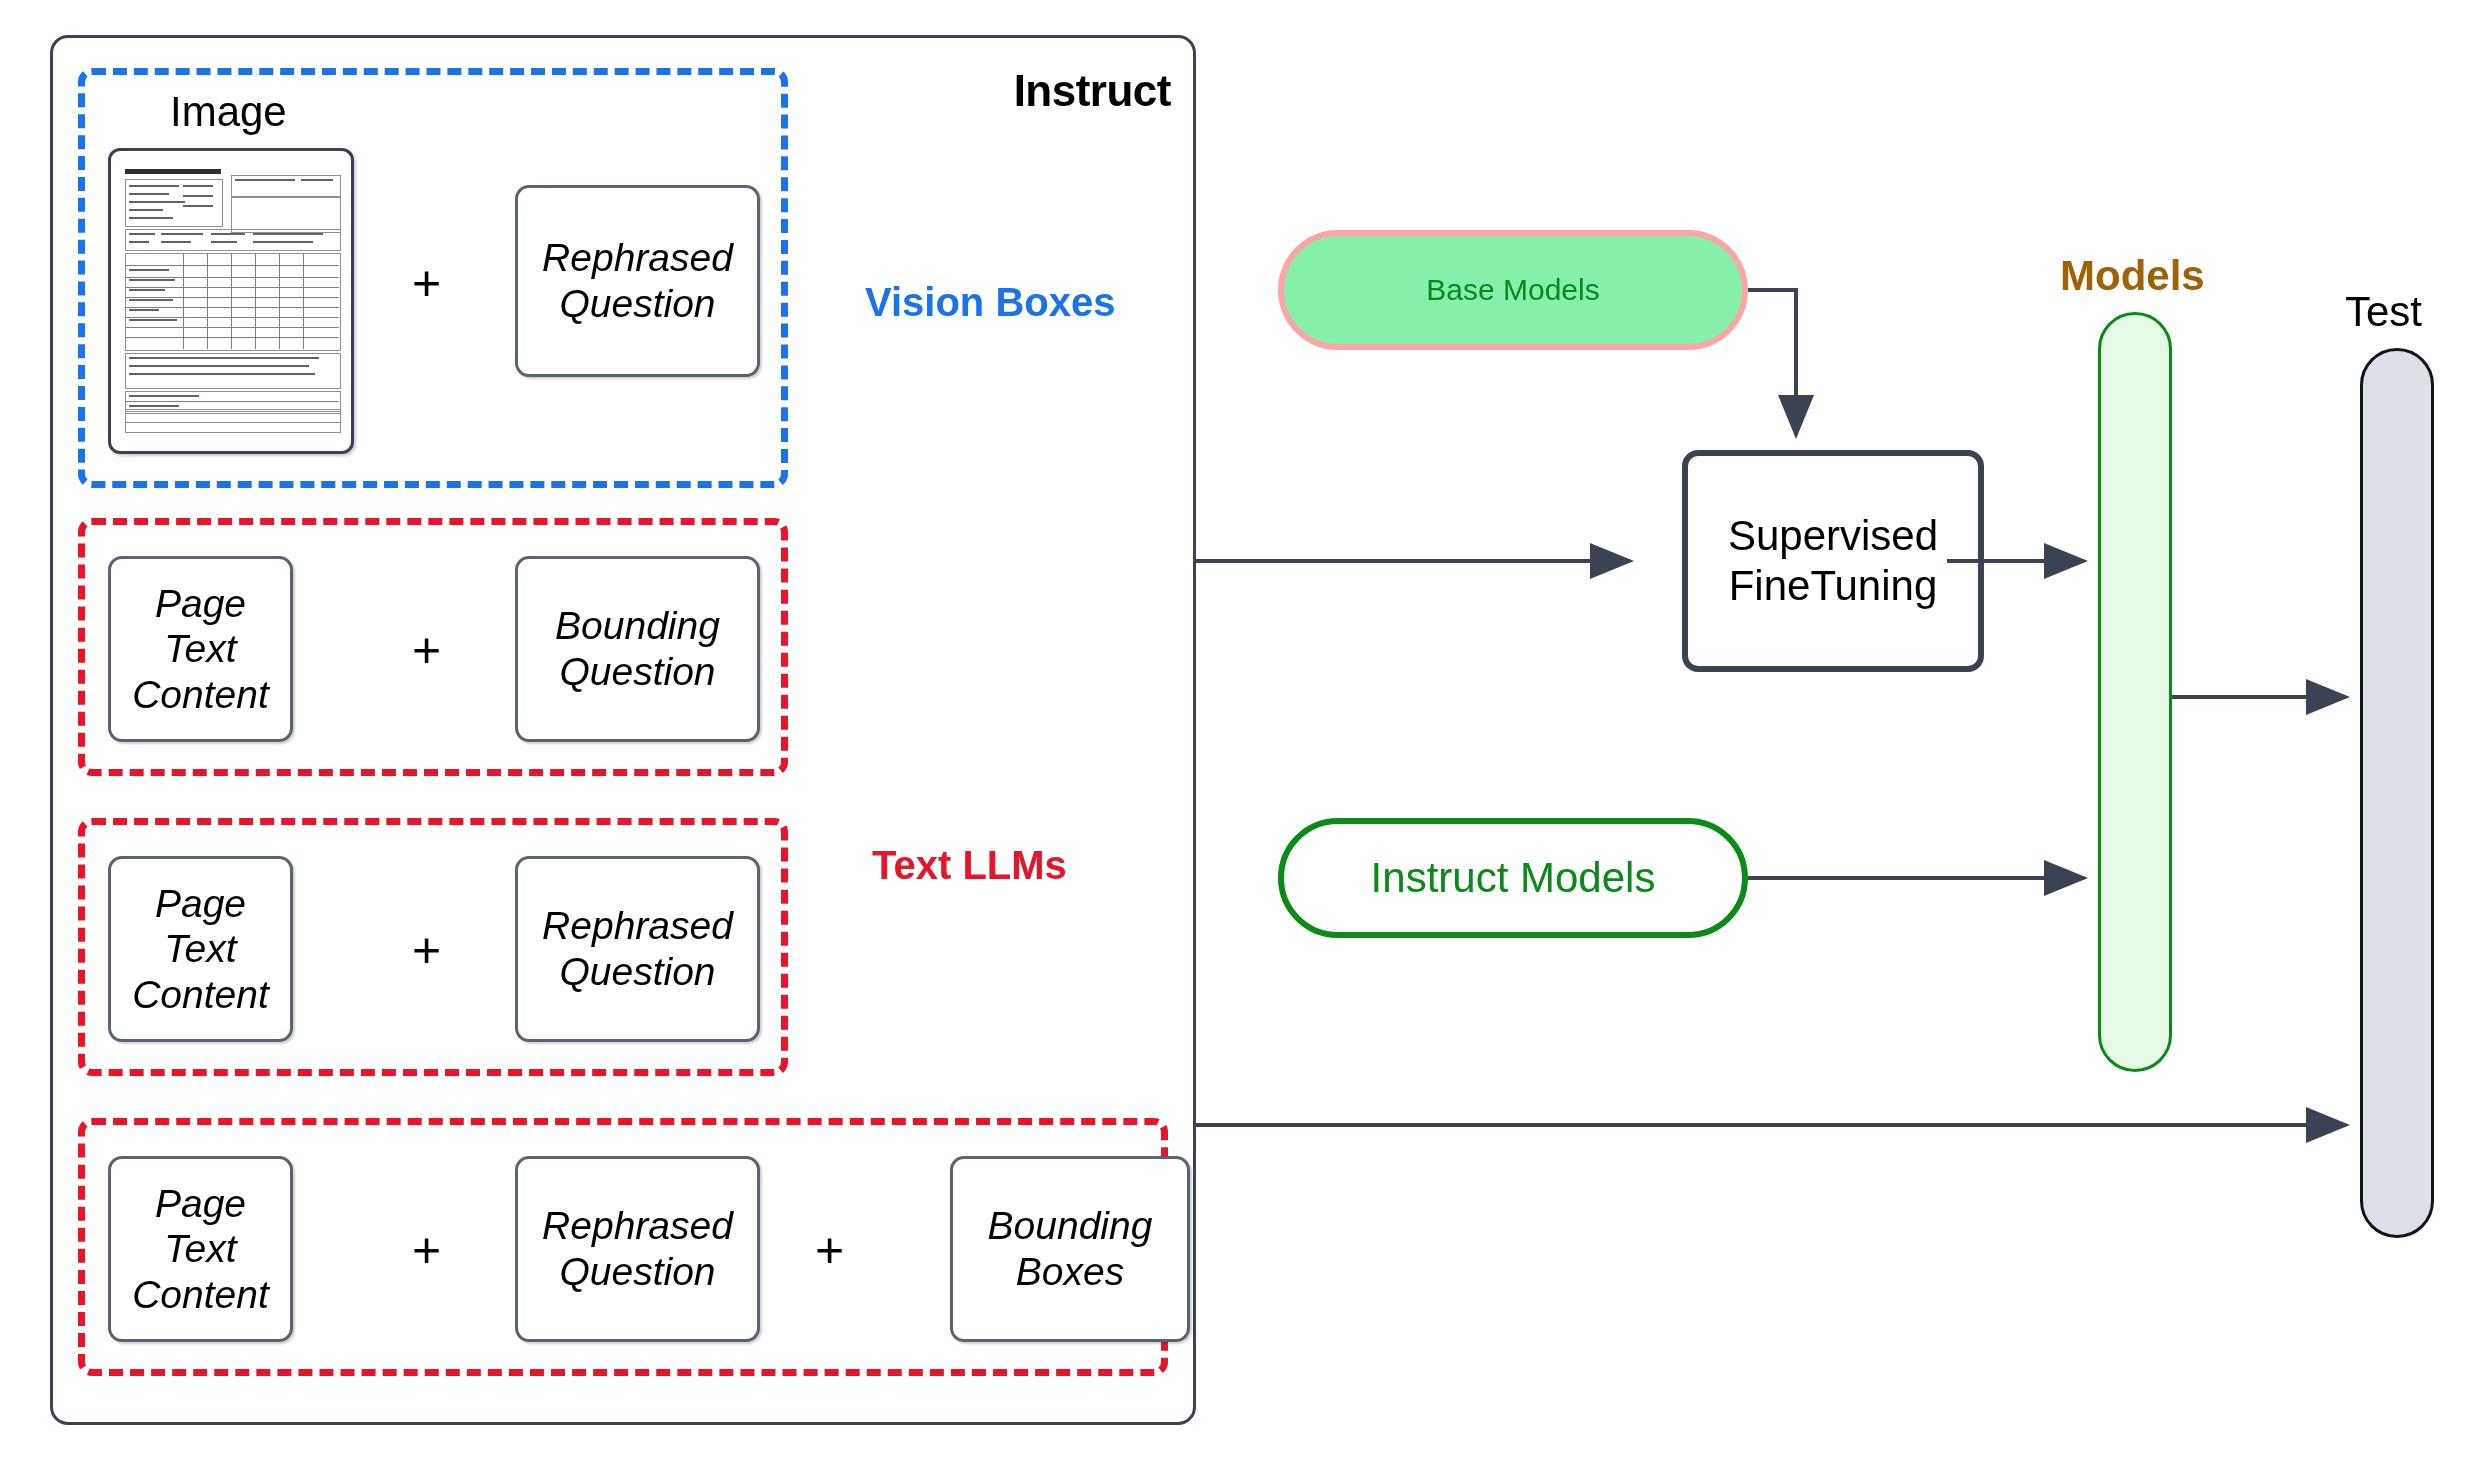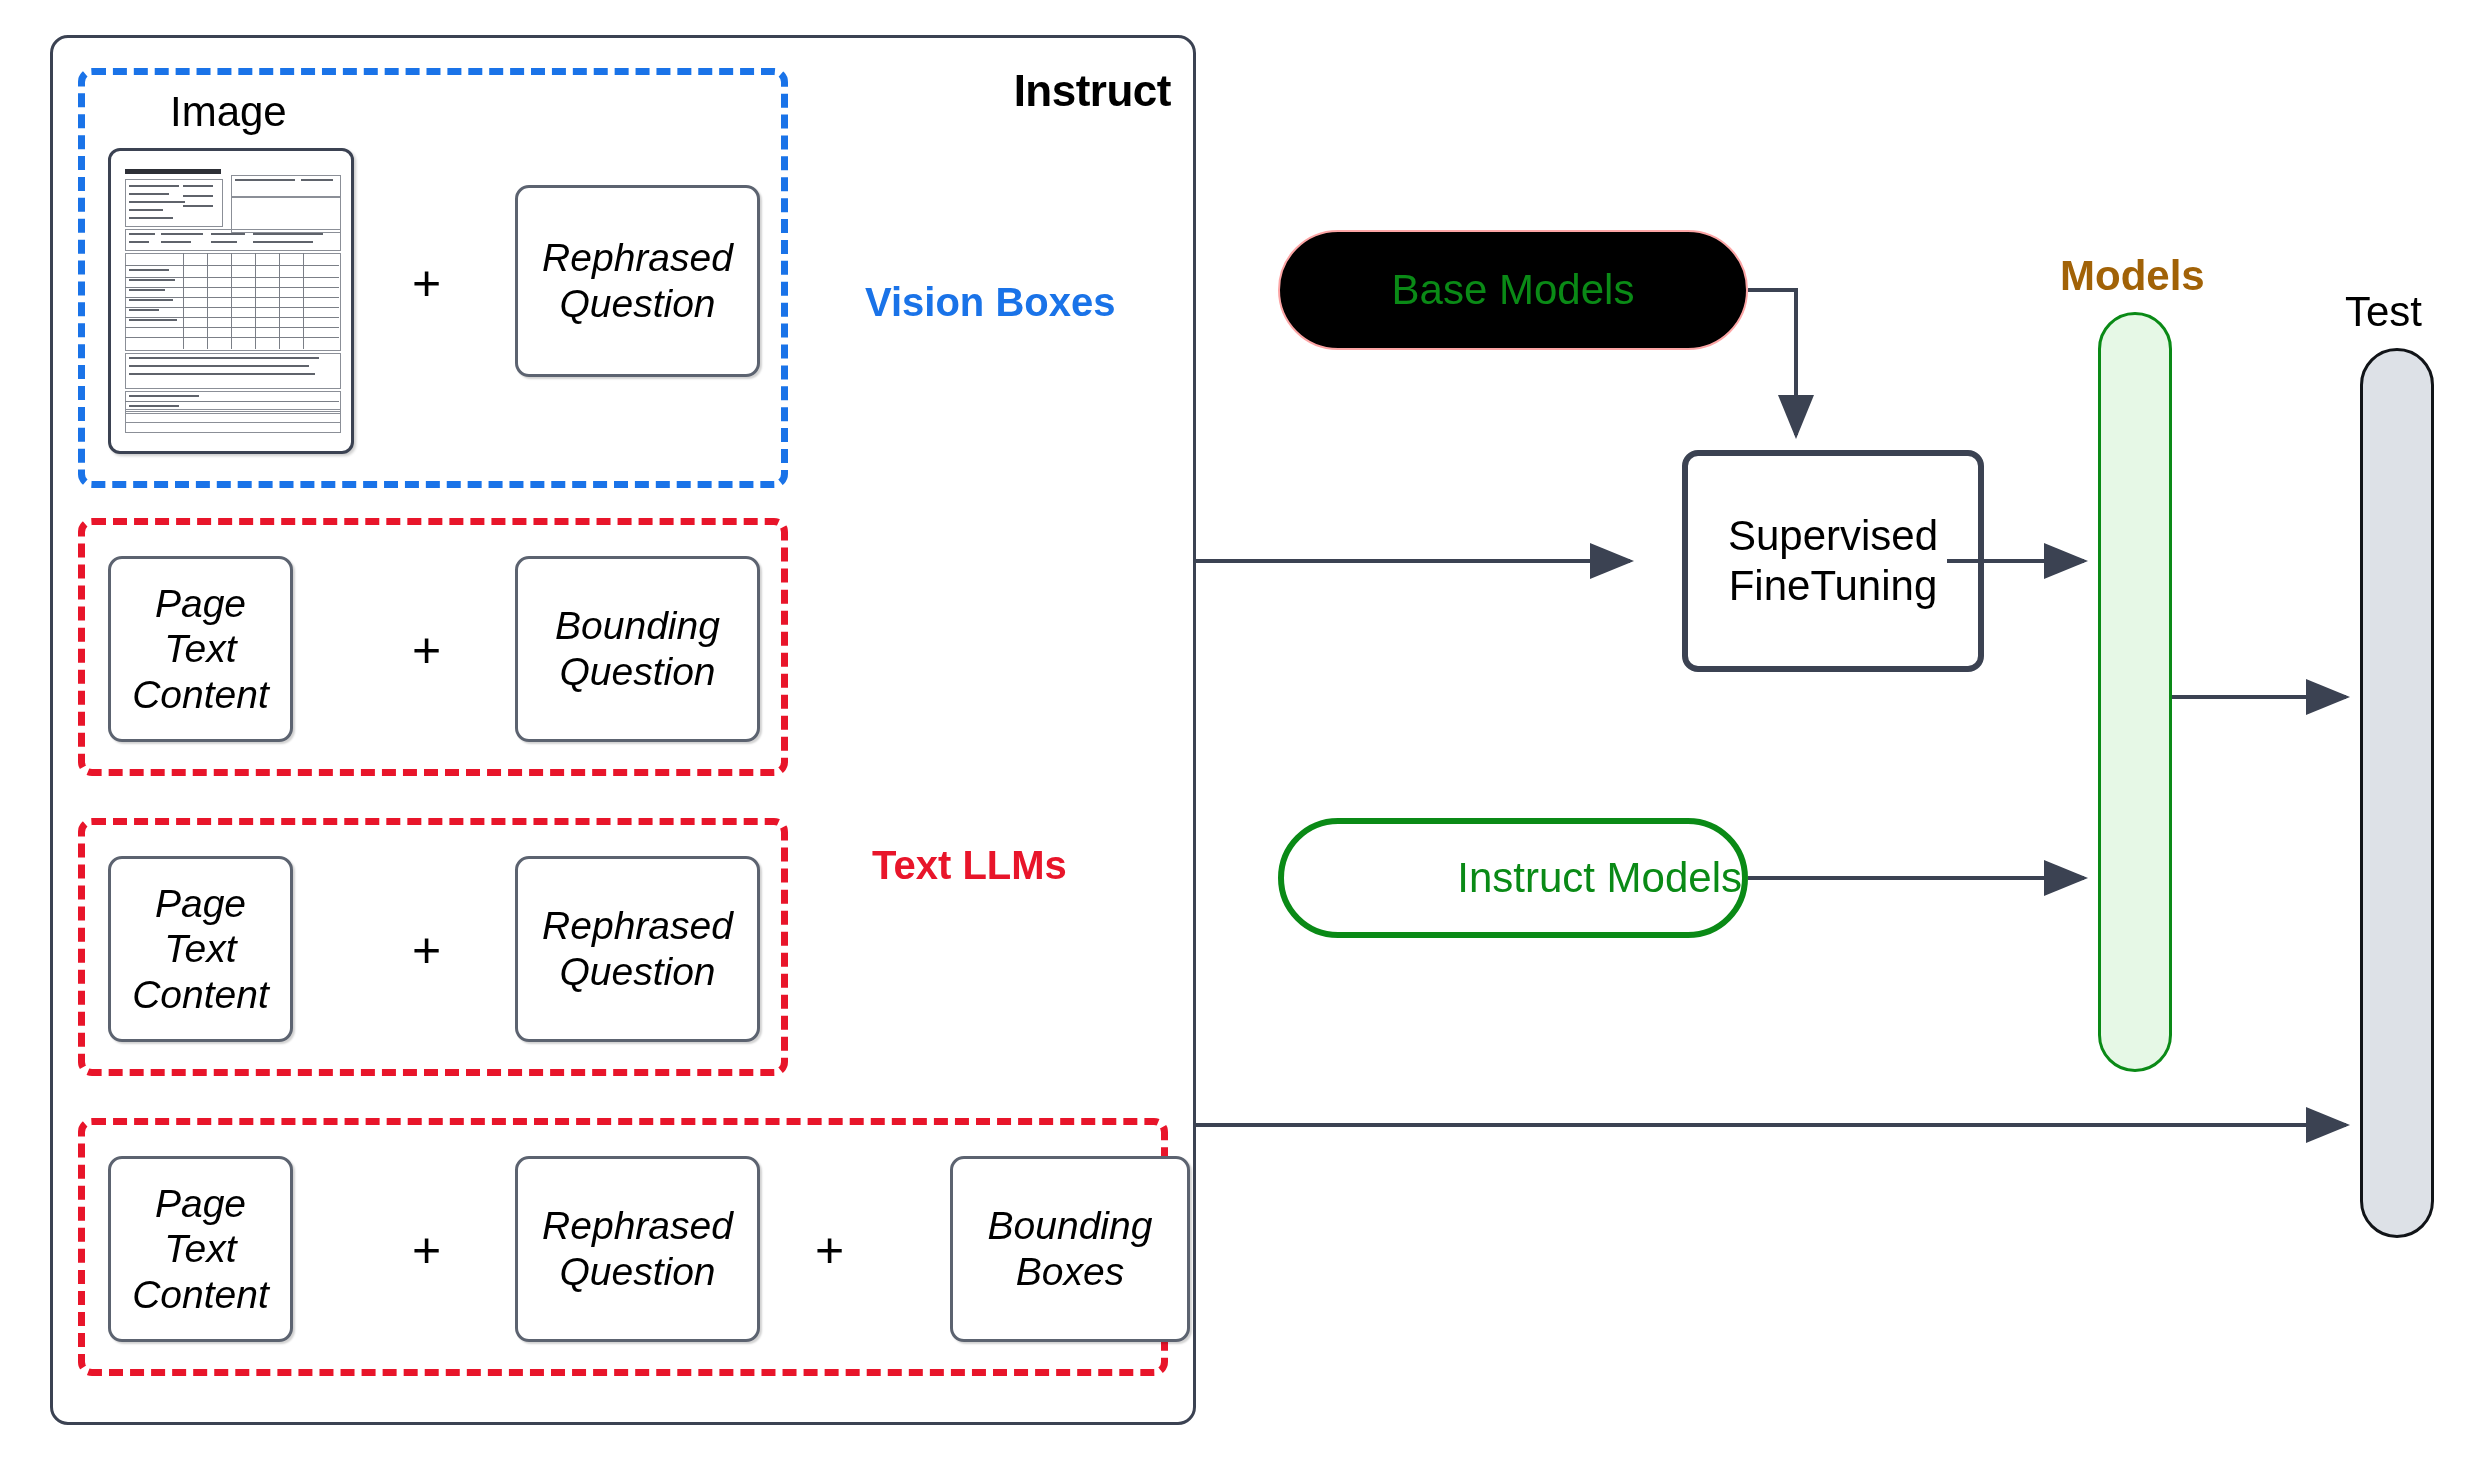--- a/index.html
+++ b/index.html
@@ -62,24 +62,24 @@
        box-shadow:2px 2px 3px rgba(0,0,0,.2);}
   .doc-inner{position:absolute;left:10px;top:10px;right:10px;bottom:10px;}
   .doc-line{position:absolute;background:#7b7f87;}
   .doc-blk{position:absolute;border:1px solid #8b8f97;}
   .doc-txt{position:absolute;background:#5f636b;height:2px;}
   .doc-title{position:absolute;left:4px;top:8px;width:96px;height:5px;background:#2d2f36;}
 
   
   .pill{position:absolute;box-sizing:border-box;display:flex;align-items:center;
         justify-content:center;text-align:center;}
-  .pill-base{left:1278px;top:230px;width:470px;height:120px;border:2px solid #fca5a5;
-        border-radius:60px;background:#000000;font-size:42px;color:#0a8a16;}
+  .pill-base{left:1278px;top:230px;width:470px;height:120px;border:6px solid #fca5a5;
+        border-radius:60px;background:#86efac;font-size:30px;color:#0a8a16;}
   .pill-instruct{left:1278px;top:818px;width:470px;height:120px;border:6px solid #0a8a16;
-        border-radius:60px;background:#fff;font-size:42px;color:#0a8a16;justify-content:flex-end;}
+        border-radius:60px;background:#fff;font-size:42px;color:#0a8a16;}
 
   .sft-box{position:absolute;left:1645px;top:450px;width:302px;height:222px;box-sizing:border-box;
         border:6px solid #3b4252;border-radius:16px;background:#fff;
         display:flex;align-items:center;justify-content:center;text-align:center;
         font-size:42px;line-height:1.2;color:#000;margin-left:37px;}
 
   .models-pill{position:absolute;left:2098px;top:312px;width:74px;height:760px;box-sizing:border-box;
         border:3px solid #0a8a16;border-radius:40px;background:#e6f8e6;}
   .models-label{position:absolute;left:2060px;top:252px;font-size:42px;color:#a16207;
         font-weight:bold;white-space:nowrap;}

